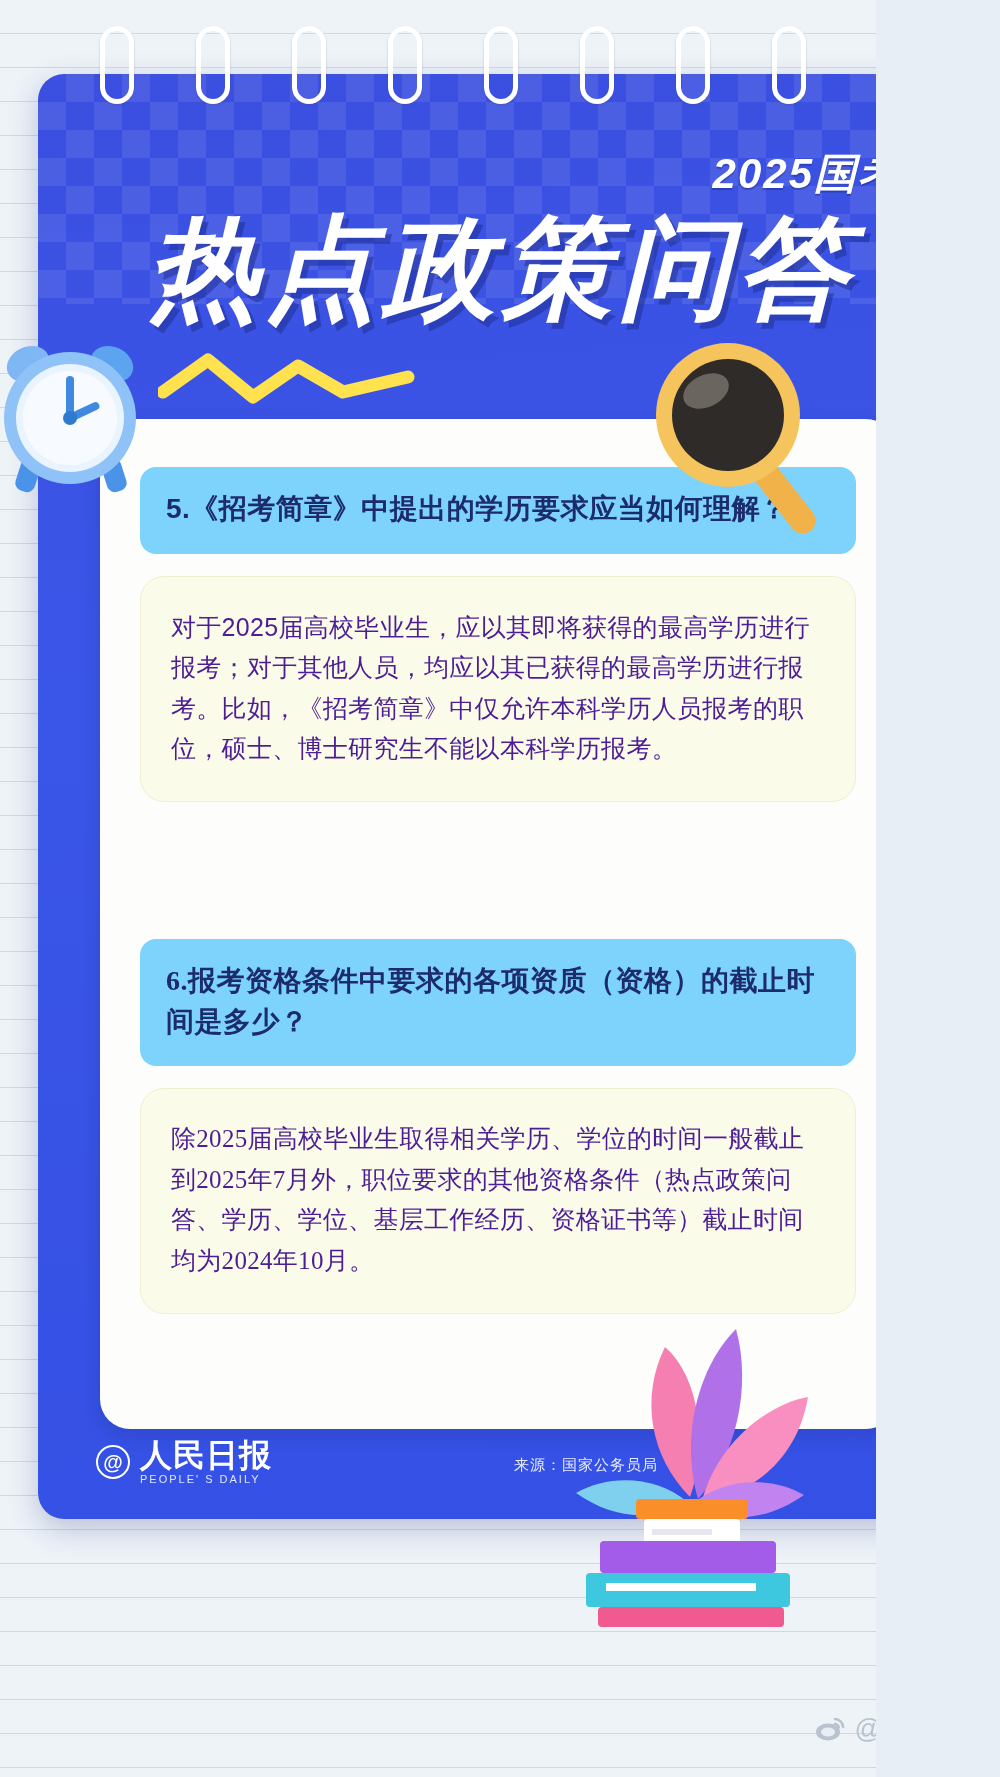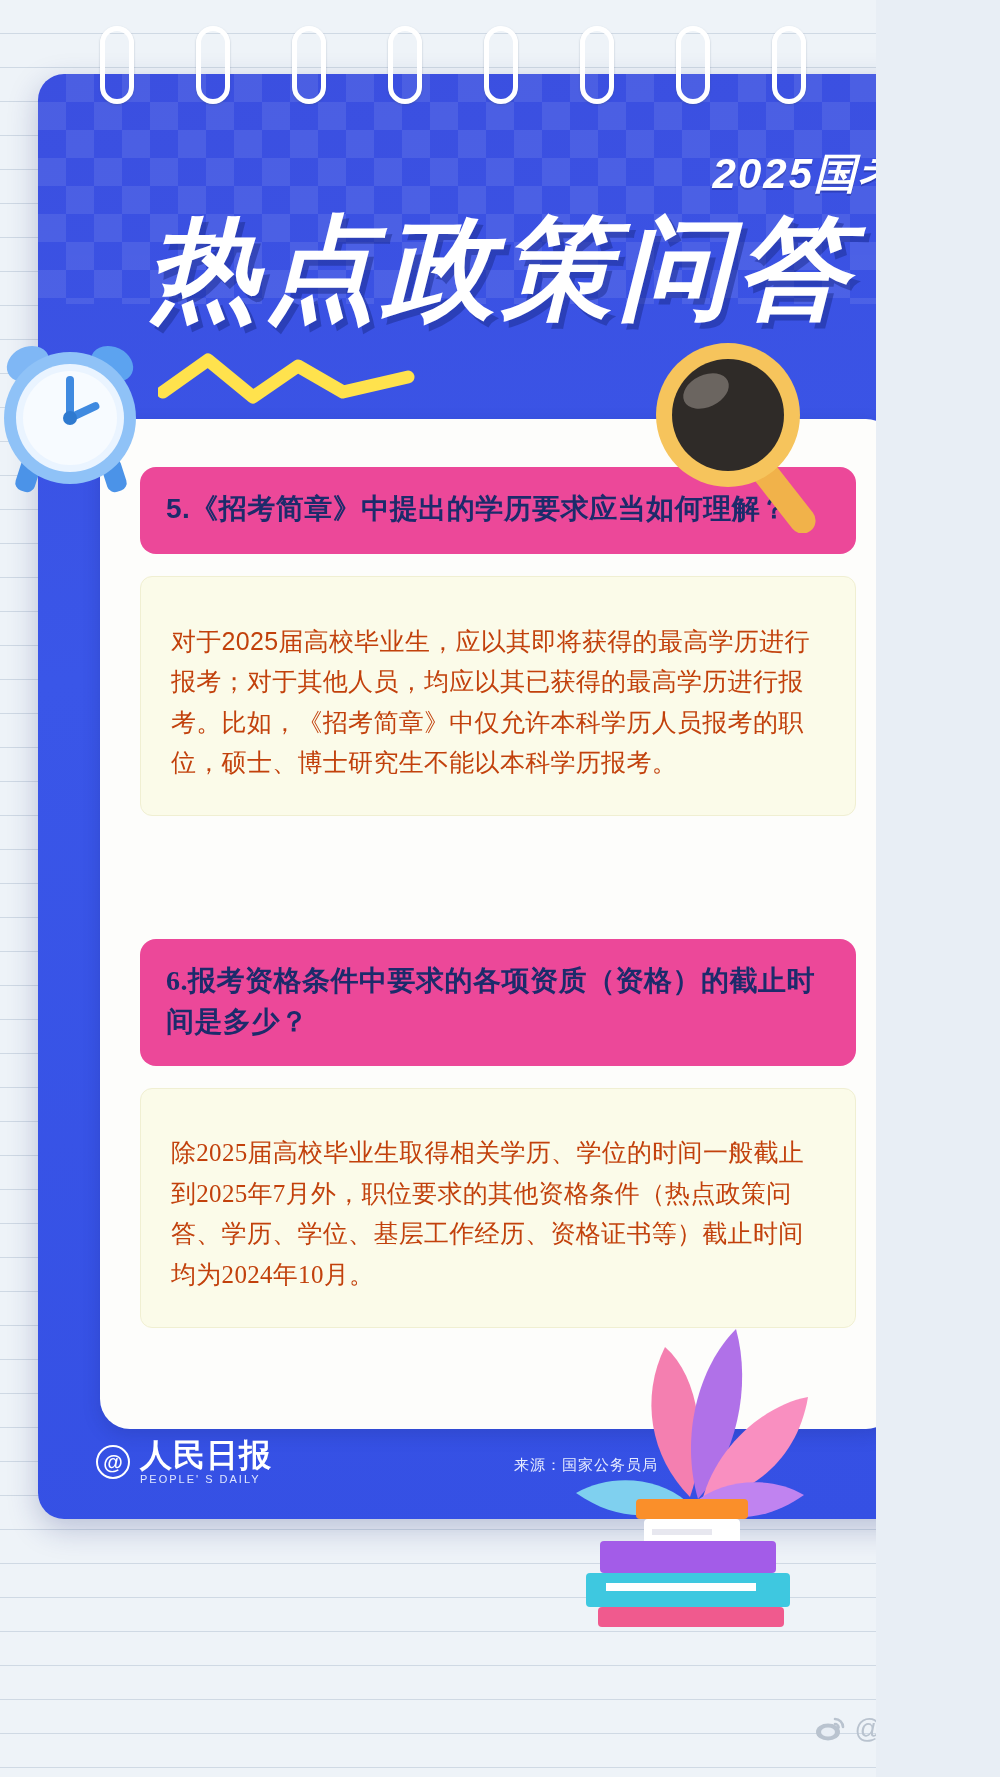--- a/index.html
+++ b/index.html
@@ -124,38 +124,38 @@
     background: #fdfdfb;
     border-radius: 30px;
     box-shadow: 0 6px 18px rgba(20,35,100,.18);
     overflow: hidden;
     z-index: 3;
   }
 
   .qa-block { position: absolute; left: 40px; width: 716px; }
 
   .question {
-    background: #ec4899;
+    background: #7dd3fc;
     border-radius: 16px;
     padding: 22px 26px 24px 26px;
     box-sizing: border-box;
     color: #1c2b6b;
     font-size: 28px;
     font-weight: bold;
     line-height: 1.45;
     letter-spacing: .5px;
   }
   .answer {
     margin-top: 22px;
     background: #fbfbe9;
     border: 1px solid #f0efd2;
-    border-radius: 12px;
-    padding: 44px 30px 32px 30px;
+    border-radius: 24px;
+    padding: 30px 30px 32px 30px;
     box-sizing: border-box;
-    color: #c2410c;
+    color: #4c1d95;
     font-size: 25px;
     line-height: 1.62;
     letter-spacing: .3px;
   }
 
   
   .clock {
     position: absolute;
     left: 0px;
     top: 330px;

